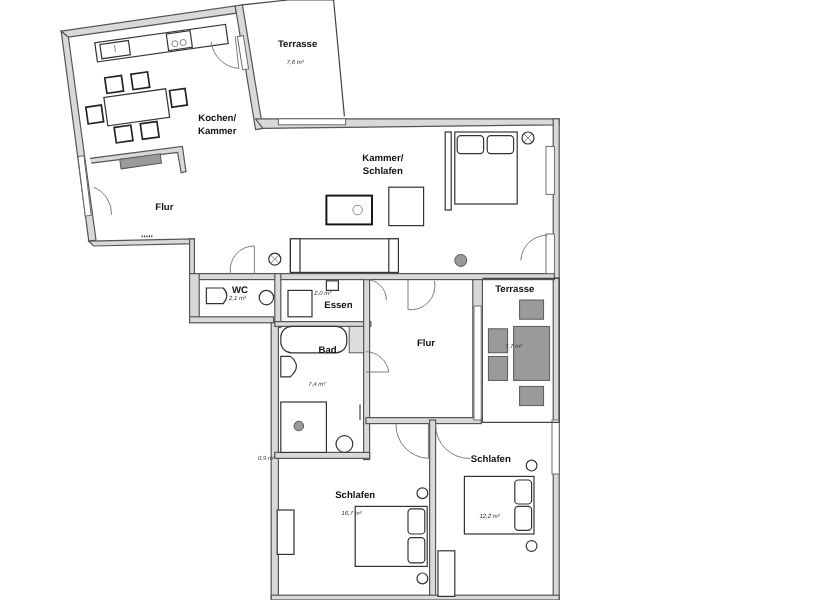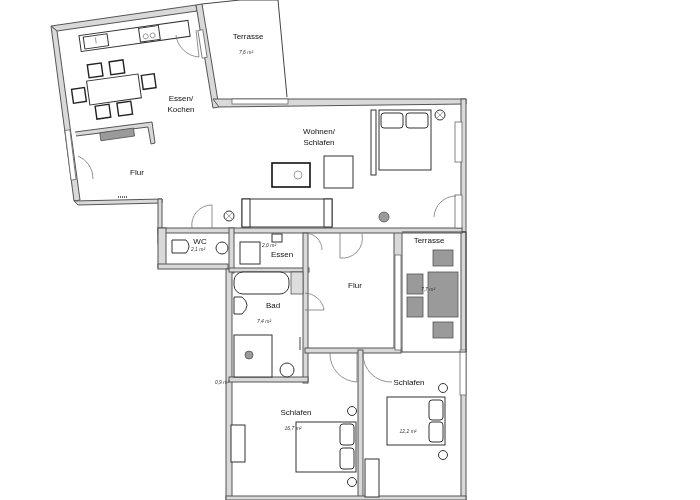--- a/index.html
+++ b/index.html
@@ -7,21 +7,21 @@
   svg { position: absolute; left: 0; top: 0; }
   .wall { fill: #d9d9d9; stroke: #555555; stroke-width: 1; }
   .line { fill: none; stroke: #444444; stroke-width: 1; }
   .thin { fill: none; stroke: #777777; stroke-width: 0.7; }
   .furn { fill: #ffffff; stroke: #333333; stroke-width: 1; }
   .furn-dark { fill: #ffffff; stroke: #111111; stroke-width: 1.6; }
   .chair { fill: #ffffff; stroke: #222222; stroke-width: 1.4; }
   .hatch { fill: #9a9a9a; stroke: #555555; stroke-width: 0.8; }
   .door { fill: none; stroke: #777777; stroke-width: 0.8; }
   .win { fill: #ffffff; stroke: #666666; stroke-width: 0.8; }
-  .lbl { position: absolute; font-size: 8px; font-weight: normal; color: #111111; transform: translate(-50%, -50%); white-space: nowrap; text-align: center; line-height: 10px; }
+  .lbl { position: absolute; font-size: 8px; font-weight: bold; color: #111111; transform: translate(-50%, -50%); white-space: nowrap; text-align: center; line-height: 10px; }
   .area { position: absolute; font-size: 5px; font-style: italic; color: #333333; transform: translate(-50%, -50%); white-space: nowrap; }
 </style>
 </head>
 <body>
 
 <svg width="700" height="500" viewBox="0 0 700 500">
 
   <polygon class="wall" points="51,26 196,5 197,11 57,31"></polygon>
   <polygon class="wall" points="51,26 57,31 80,200 74,201"></polygon>
   <polygon class="wall" points="74,201 162,199 162,203 78,205"></polygon>
@@ -144,35 +144,35 @@
   <rect class="furn" x="429" y="400" width="14" height="20" rx="3"></rect>
   <rect class="furn" x="429" y="422" width="14" height="20" rx="3"></rect>
   <circle class="furn" cx="443" cy="388" r="4.5"></circle>
   <circle class="furn" cx="443" cy="455" r="4.5"></circle>
   <rect class="furn" x="365" y="459" width="14" height="38"></rect>
 </svg>
 
 <div class="lbl" style="left:248px;top:37px">Terrasse</div>
 <div class="area" style="left:246px;top:52px">7,6 m²</div>
 
-<div class="lbl" style="left:181px;top:99px">Essen/</div>
-<div class="lbl" style="left:181px;top:110px">Kochen</div>
+<div class="lbl" style="left:181px;top:99px">Kochen/</div>
+<div class="lbl" style="left:181px;top:110px">Kammer</div>
 
 <div class="lbl" style="left:137px;top:173px">Flur</div>
 
-<div class="lbl" style="left:319px;top:132px">Wohnen/</div>
+<div class="lbl" style="left:319px;top:132px">Kammer/</div>
 <div class="lbl" style="left:319px;top:143px">Schlafen</div>
 
 <div class="lbl" style="left:200px;top:242px">WC</div>
 <div class="area" style="left:198px;top:249px">2,1 m²</div>
 
 <div class="lbl" style="left:282px;top:255px">Essen</div>
 <div class="area" style="left:269px;top:245px">2,0 m²</div>
 
-<div class="lbl" style="left:273px;top:306px">Bad</div>
+<div class="lbl" style="left:273px;top:292px">Bad</div>
 <div class="area" style="left:264px;top:321px">7,4 m²</div>
 
 <div class="lbl" style="left:355px;top:286px">Flur</div>
 
 <div class="lbl" style="left:429px;top:241px">Terrasse</div>
 <div class="area" style="left:428px;top:289px">7,7 m²</div>
 
 <div class="lbl" style="left:296px;top:413px">Schlafen</div>
 <div class="area" style="left:293px;top:428px">16,7 m²</div>
 

